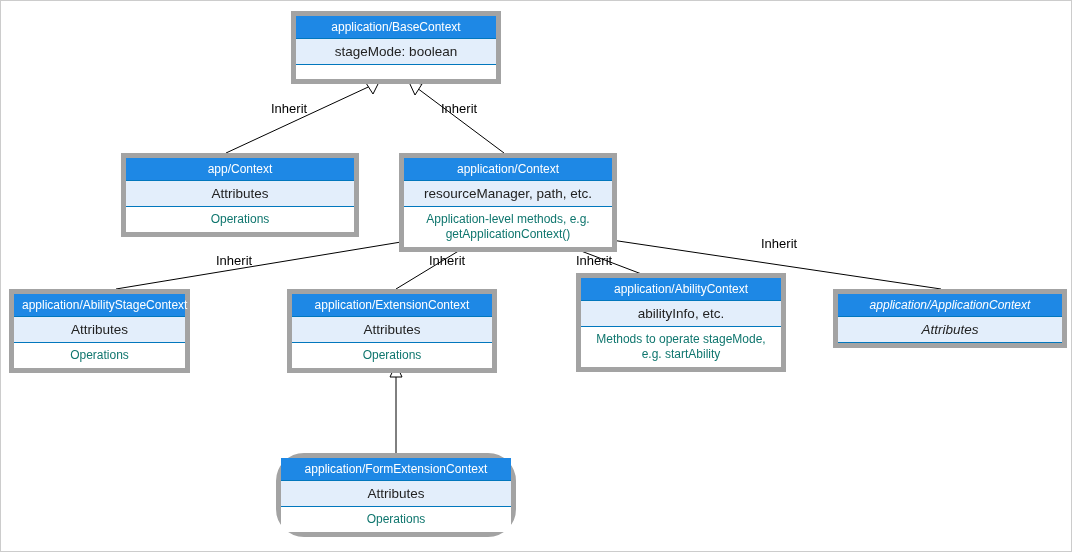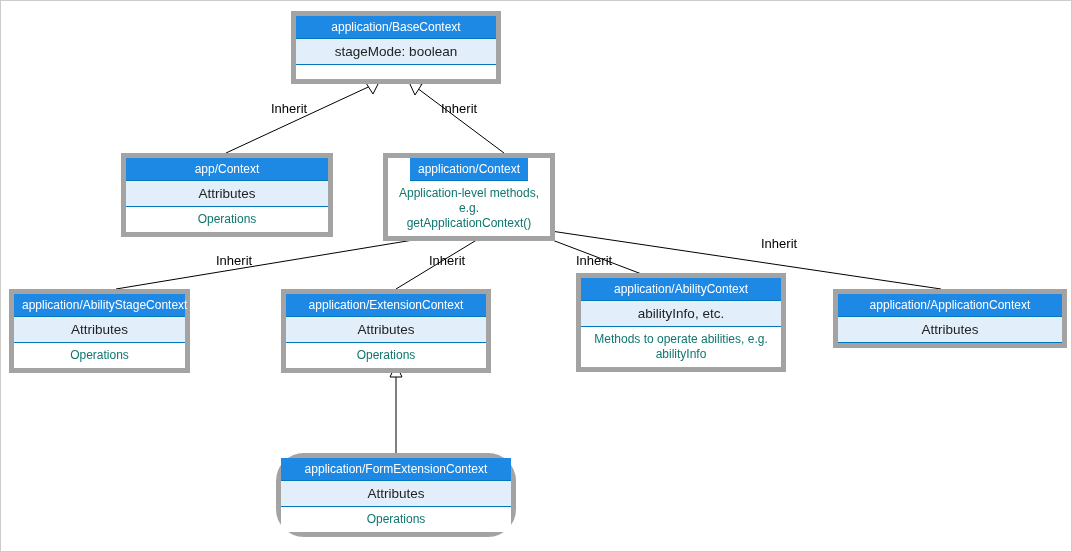--- a/index.html
+++ b/index.html
@@ -99,50 +99,51 @@
 <div class="edge-label" style="left:428px; top:252px;">Inherit</div>
 <div class="edge-label" style="left:575px; top:252px;">Inherit</div>
 <div class="edge-label" style="left:760px; top:235px;">Inherit</div>
 
 <div class="uml-class" style="left:290px; top:10px; width:210px;">
   <div class="uml-title">application/BaseContext</div>
   <div class="uml-attr">stageMode: boolean</div>
   <div class="uml-ops empty"></div>
 </div>
 
-<div class="uml-class" style="left:120px; top:152px; width:212px;">
+<div class="uml-class" style="left:120px; top:152px; width:238px;">
   <div class="uml-title">app/Context</div>
   <div class="uml-attr">Attributes</div>
   <div class="uml-ops">Operations</div>
 </div>
 
-<div class="uml-class" style="left:382px; top:152px; width:172px;align-items:center;">
+<div class="uml-class" style="left:398px; top:152px; width:218px;">
   <div class="uml-title">application/Context</div>
+  <div class="uml-attr">resourceManager, path, etc.</div>
   <div class="uml-ops">Application-level methods, e.g. getApplicationContext()</div>
 </div>
 
 <div class="uml-class" style="left:8px; top:288px; width:181px;">
   <div class="uml-title">application/AbilityStageContext</div>
   <div class="uml-attr">Attributes</div>
   <div class="uml-ops">Operations</div>
 </div>
 
-<div class="uml-class" style="left:280px; top:288px; width:210px;">
+<div class="uml-class" style="left:286px; top:288px; width:210px;">
   <div class="uml-title">application/ExtensionContext</div>
   <div class="uml-attr">Attributes</div>
   <div class="uml-ops">Operations</div>
 </div>
 
 <div class="uml-class" style="left:575px; top:272px; width:210px;">
   <div class="uml-title">application/AbilityContext</div>
   <div class="uml-attr">abilityInfo, etc.</div>
-  <div class="uml-ops">Methods to operate abilities, e.g. abilityInfo</div>
+  <div class="uml-ops">Methods to operate stageMode, e.g. startAbility</div>
 </div>
 
-<div class="uml-class" style="left:832px; top:288px; width:234px;">
+<div class="uml-class" style="left:832px; top:288px; width:234px;font-style:italic;">
   <div class="uml-title">application/ApplicationContext</div>
   <div class="uml-attr">Attributes</div>
 </div>
 
 <div class="uml-class" style="left:275px; top:452px; width:240px;border-radius:28px;">
   <div class="uml-title">application/FormExtensionContext</div>
   <div class="uml-attr">Attributes</div>
   <div class="uml-ops">Operations</div>
 </div>
 

